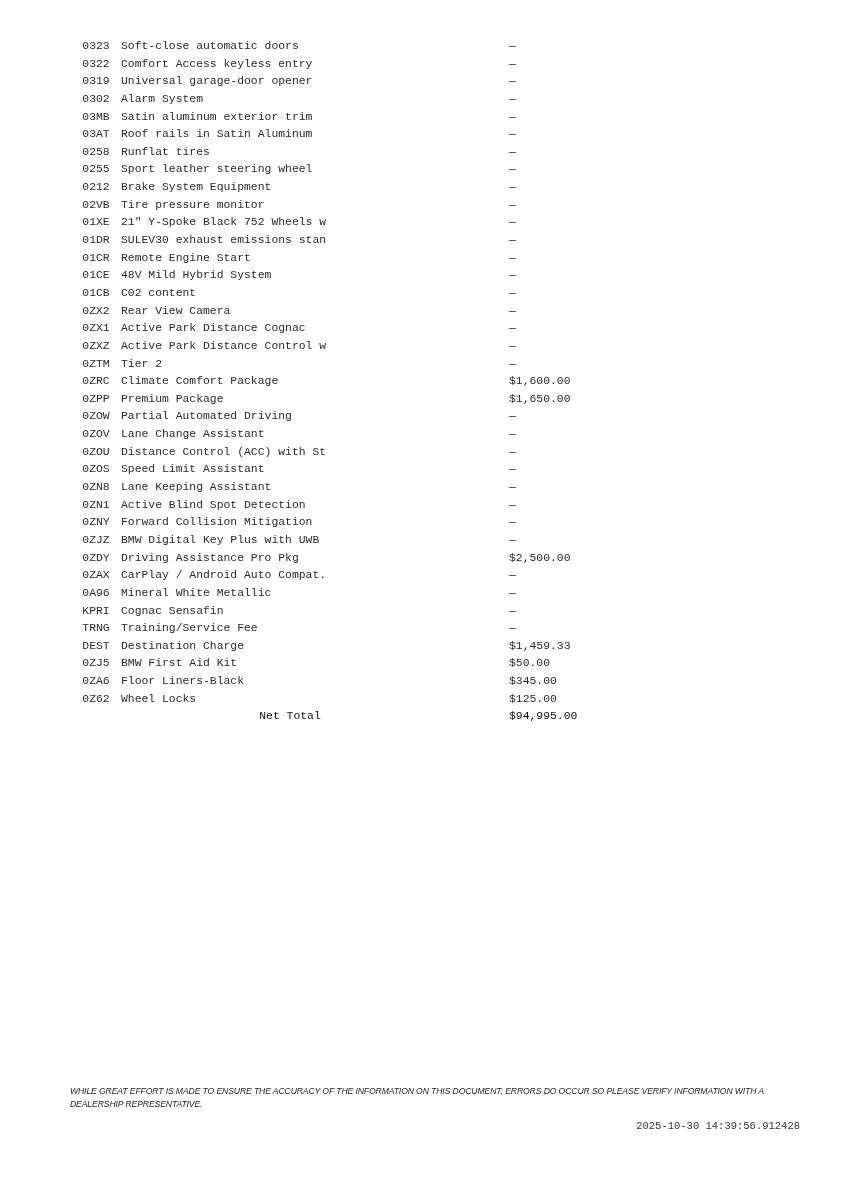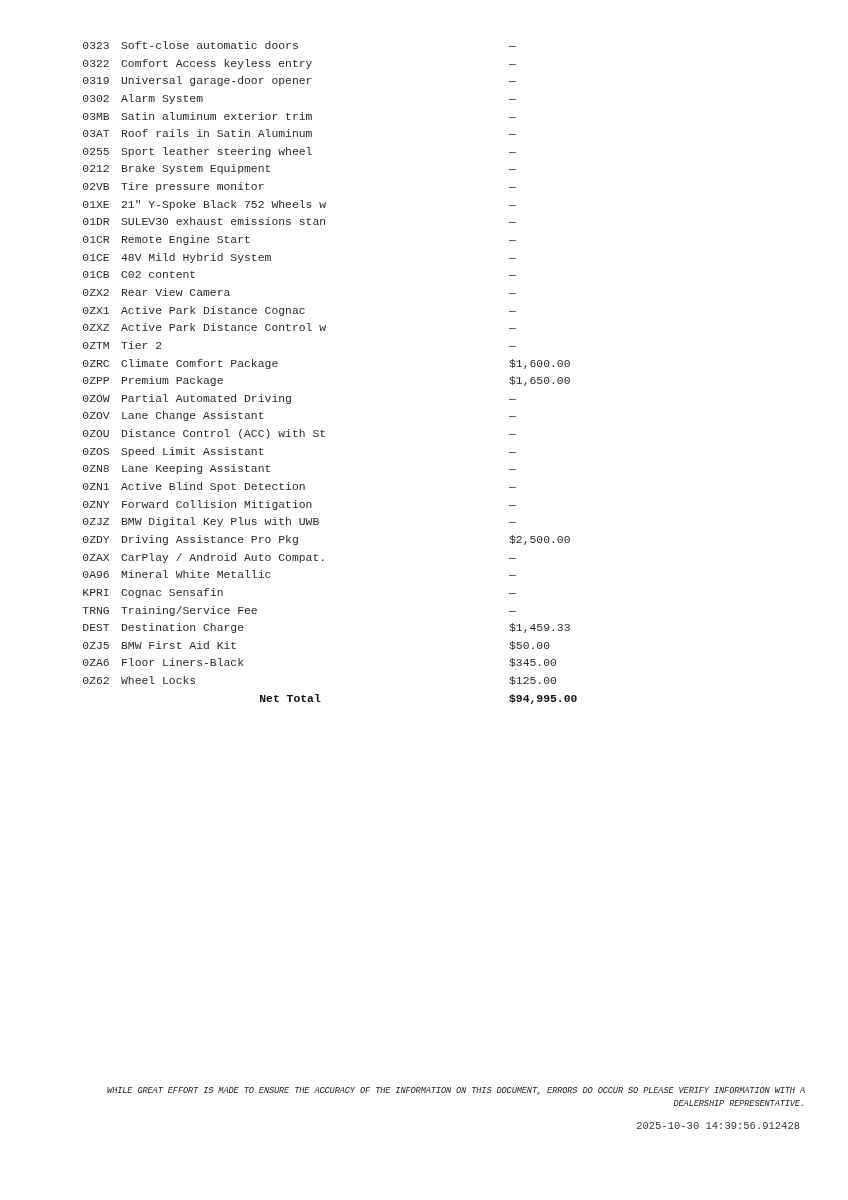--- a/index.html
+++ b/index.html
@@ -27,30 +27,30 @@
       padding: 0;
       height: 17.64px;
       line-height: 17.64px;
       white-space: pre;
       vertical-align: middle;
     }
     .col-code { width: 50px; text-align: center; }
     .col-desc { width: 388px; }
     .col-price { width: 120px; }
     .total-row td {
-      font-weight: bold;
+      font-weight: normal;
       color: #111111;
     }
     .disclaimer {
       position: absolute;
       left: 70px;
       top: 1085px;
       width: 735px;
-      text-align: right;
-      font-family: Liberation Mono, monospace;
+      text-align: left;
+      font-family: Liberation Sans, sans-serif;
       font-style: italic;
       font-size: 8.6px;
       line-height: 13px;
       color: #222222;
       letter-spacing: -0.1px;
     }
     .timestamp {
       position: absolute;
       right: 48px;
       top: 1120px;
@@ -89,20 +89,25 @@
         <td class="col-code">03MB</td>
         <td class="col-desc">Satin aluminum exterior trim</td>
         <td class="col-price">—</td>
       </tr>
       <tr>
         <td class="col-code">03AT</td>
         <td class="col-desc">Roof rails in Satin Aluminum</td>
         <td class="col-price">—</td>
       </tr>
       <tr>
+        <td class="col-code">0258</td>
+        <td class="col-desc">Runflat tires</td>
+        <td class="col-price">—</td>
+      </tr>
+      <tr>
         <td class="col-code">0255</td>
         <td class="col-desc">Sport leather steering wheel</td>
         <td class="col-price">—</td>
       </tr>
       <tr>
         <td class="col-code">0212</td>
         <td class="col-desc">Brake System Equipment</td>
         <td class="col-price">—</td>
       </tr>
       <tr>

